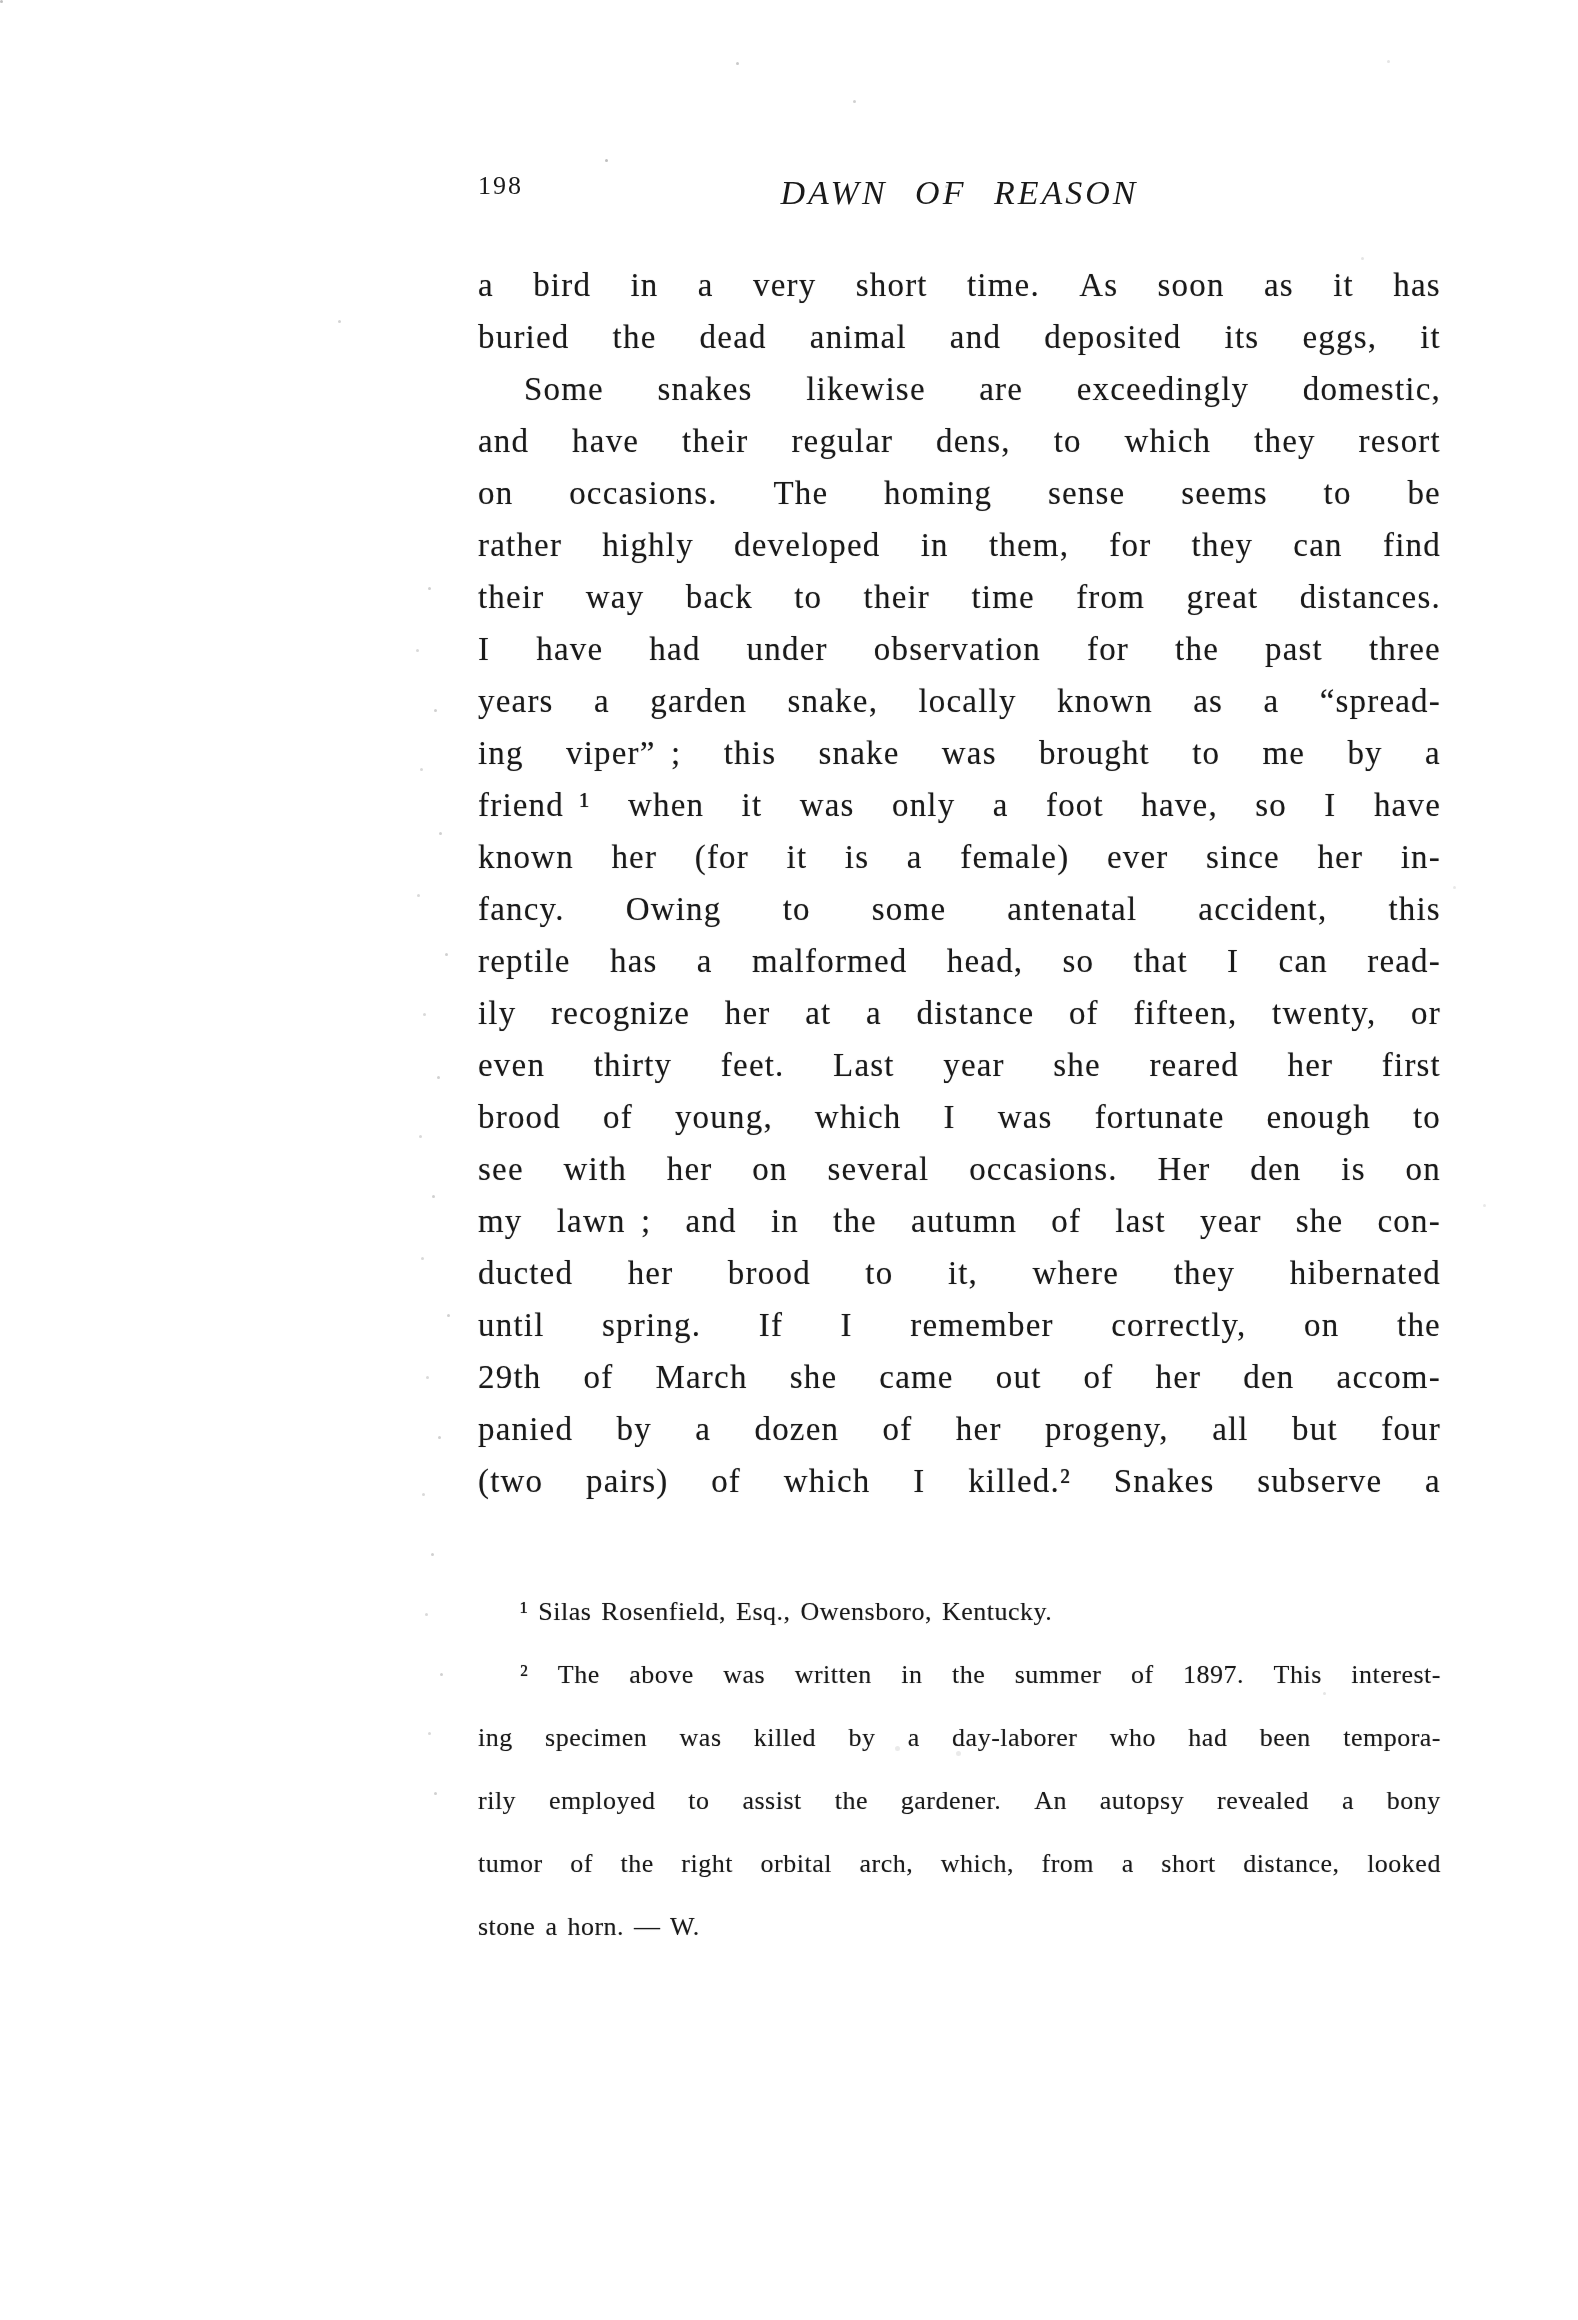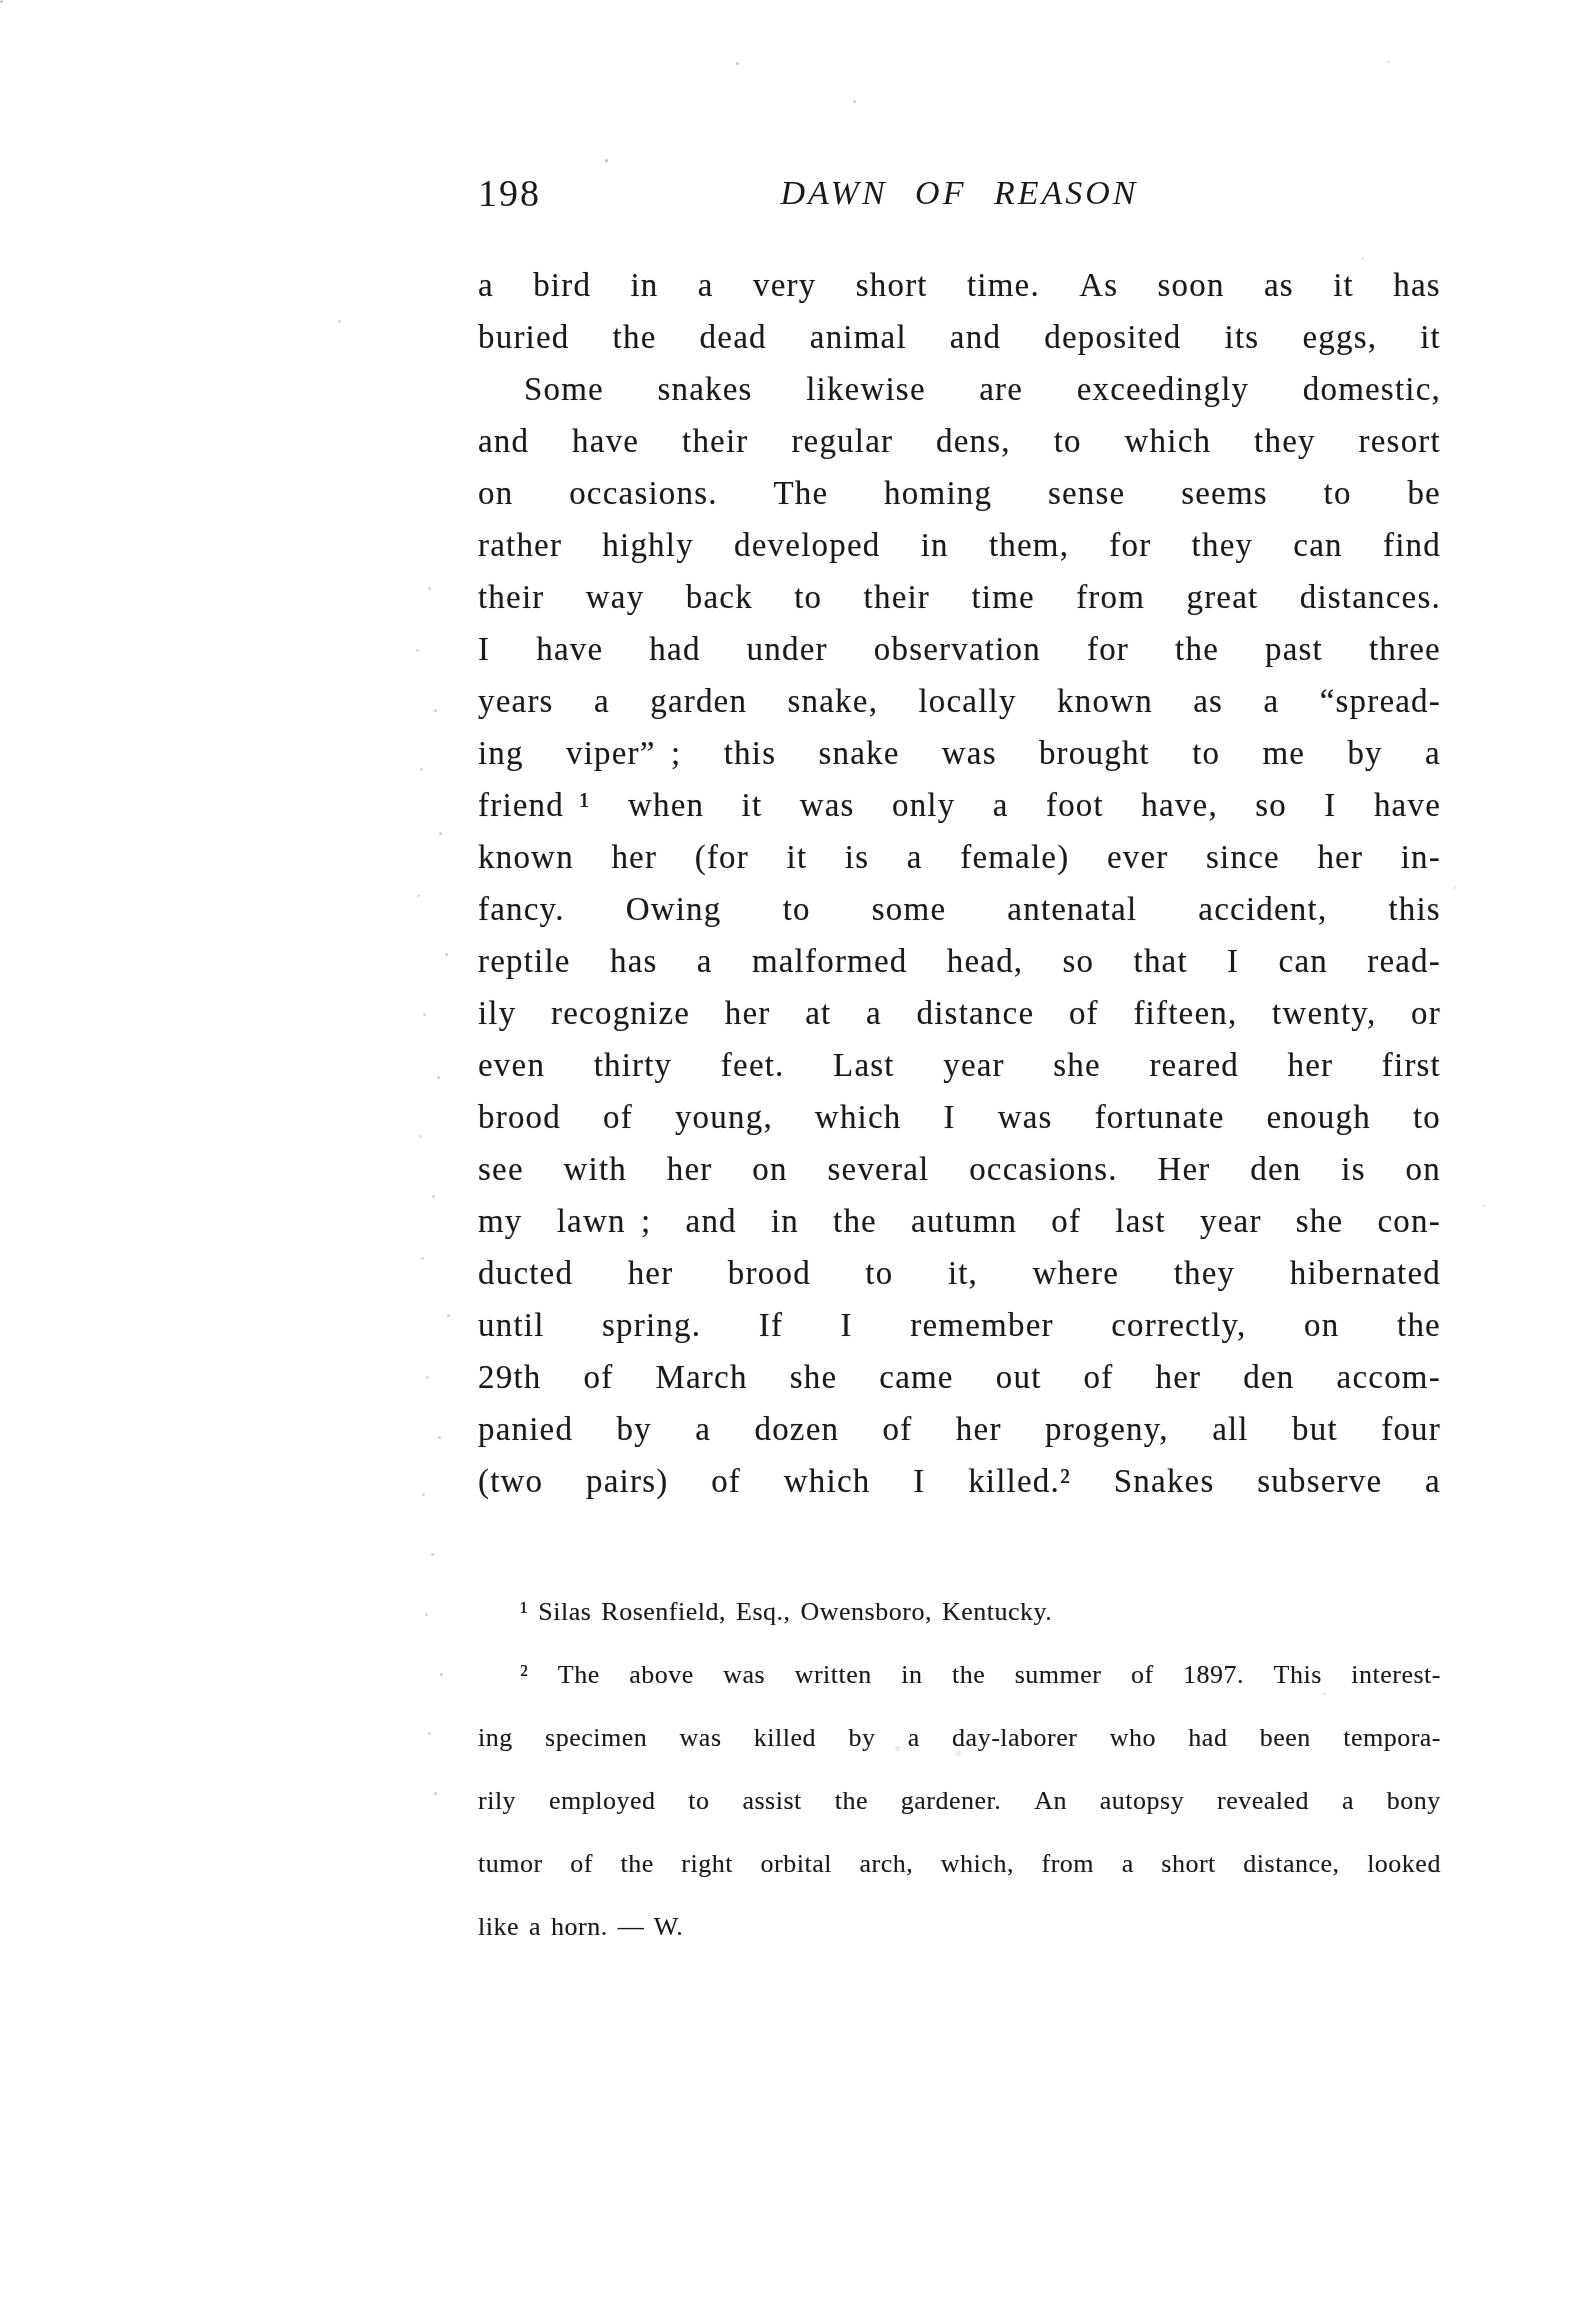--- a/index.html
+++ b/index.html
@@ -10,21 +10,21 @@
     overflow:hidden;
     font-family:"Liberation Serif","DejaVu Serif",serif;
     color:#1a1a1a;
   }
   
   .page-header{
     position:absolute;left:478px;top:167px;width:963px;height:60px;
   }
   .page-number{
     position:absolute;left:0;top:4px;
-    font-size:38px;letter-spacing:2px;
+    font-size:26px;letter-spacing:2px;
   }
   .running-title{
     position:absolute;left:0;right:0;top:7px;
     text-align:center;
     font-style:italic;
     font-size:34px;
     letter-spacing:3px;
     word-spacing:16px;
   }
   
@@ -437,17 +437,17 @@
         <span>right</span>
         <span>orbital</span>
         <span>arch,</span>
         <span>which,</span>
         <span>from</span>
         <span>a</span>
         <span>short</span>
         <span>distance,</span>
         <span>looked</span>
       </div>
-      <div class="line">like a horn. — W.</div>
+      <div class="line">stone a horn. — W.</div>
     </section>
 
 </div>
 
 
 </body></html>

